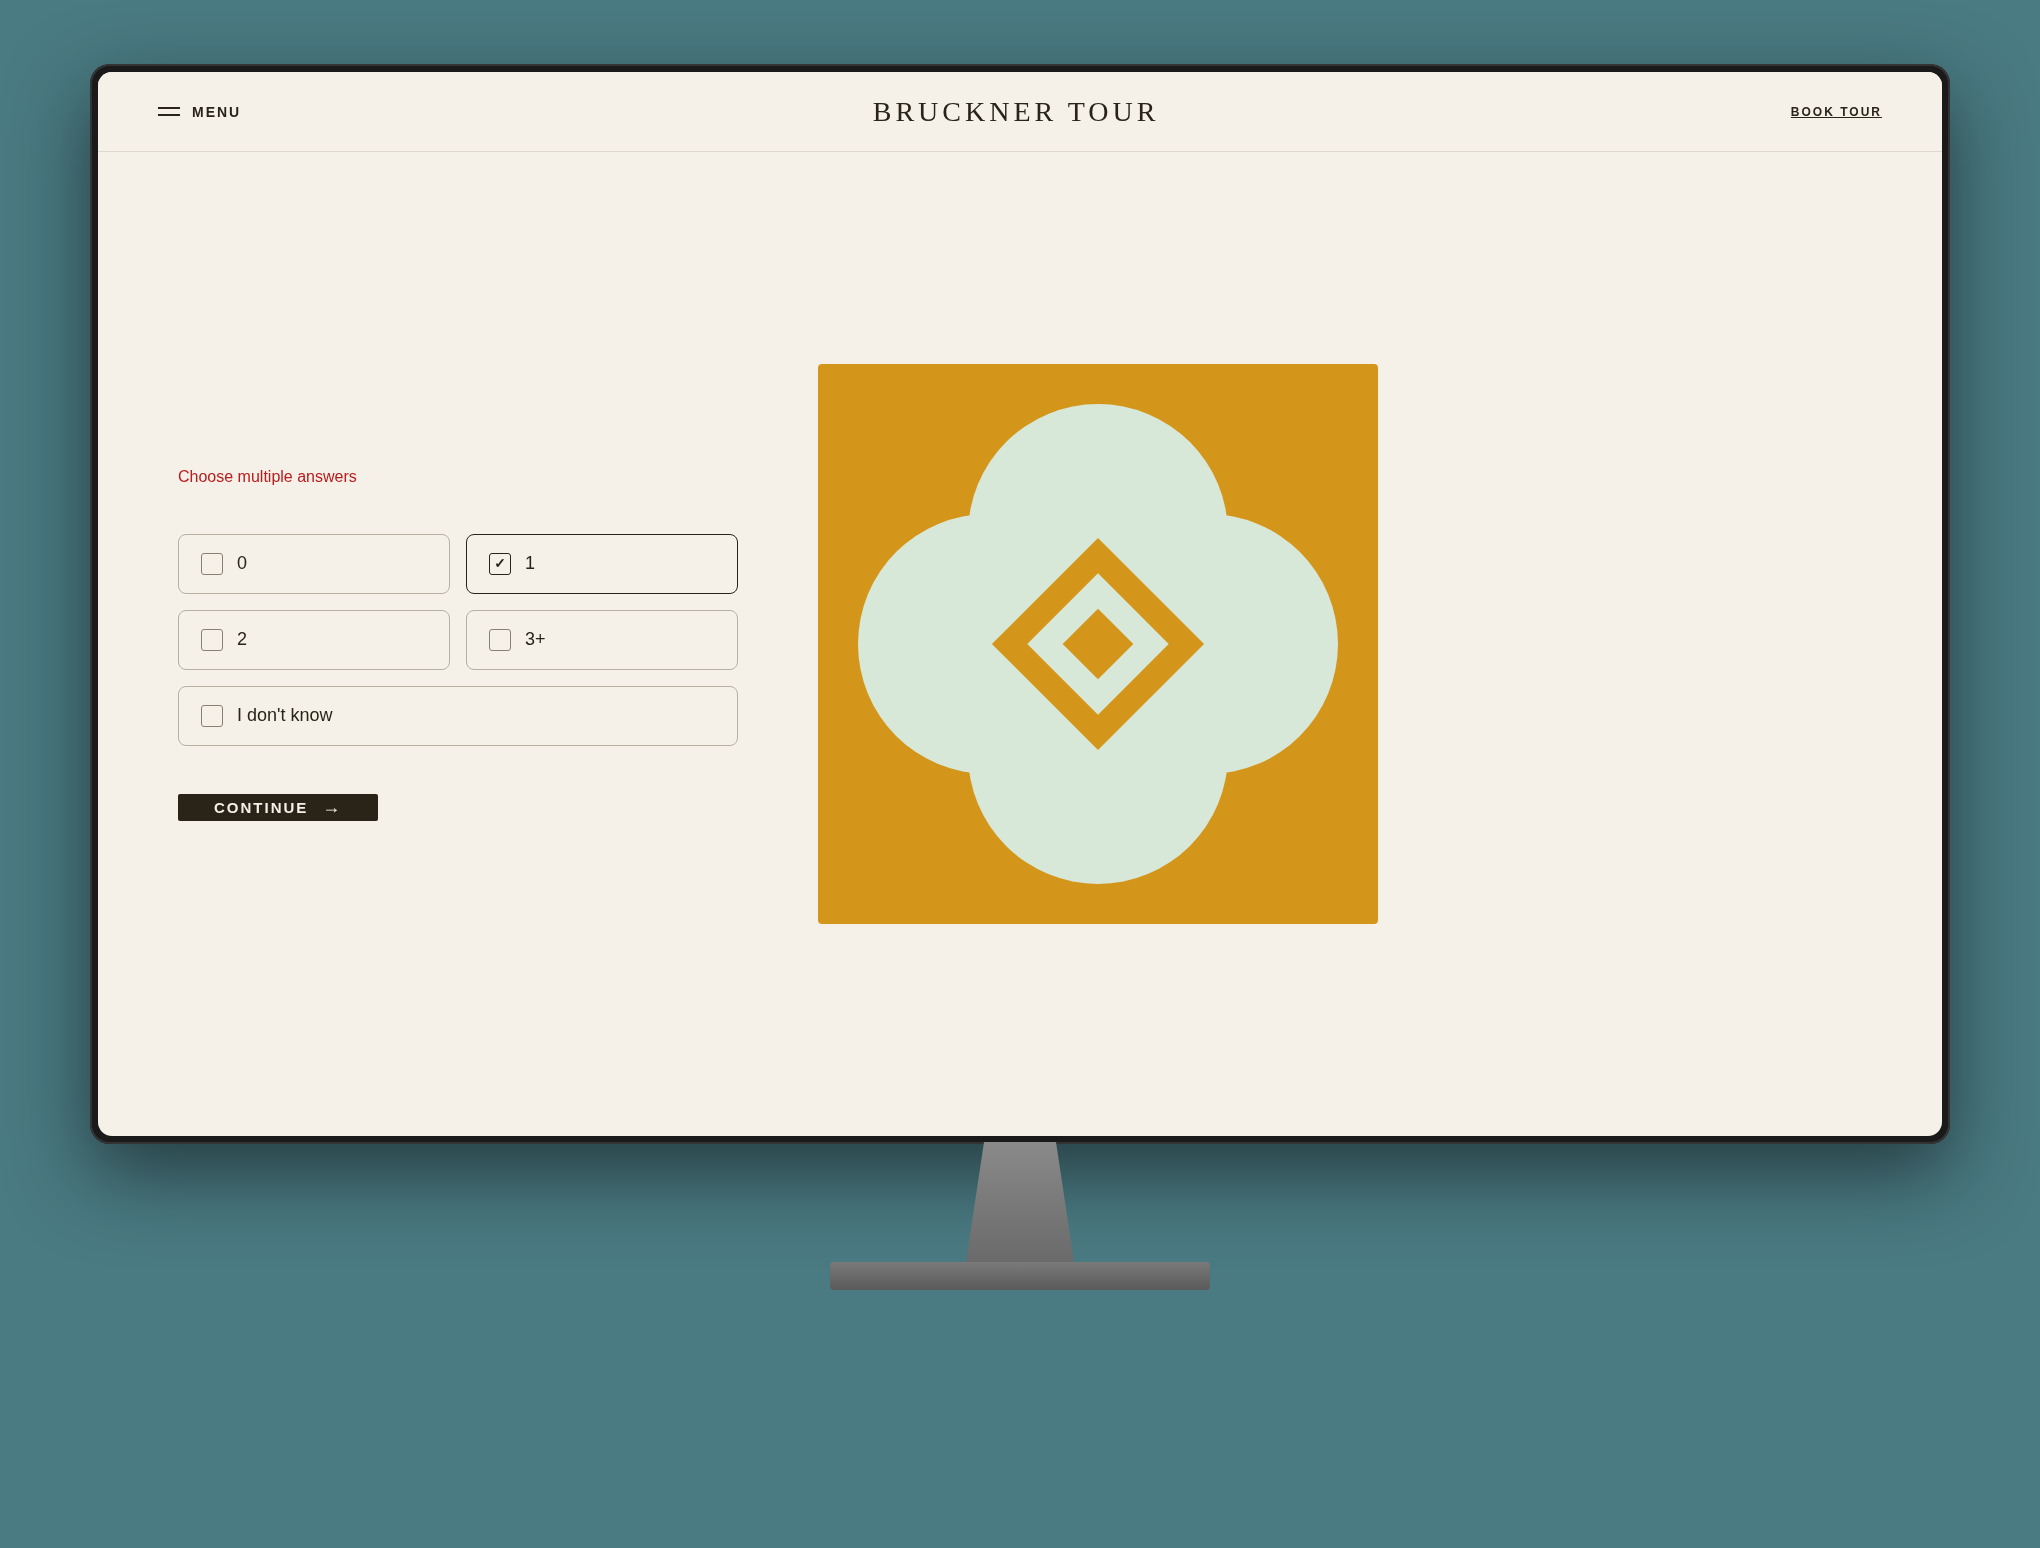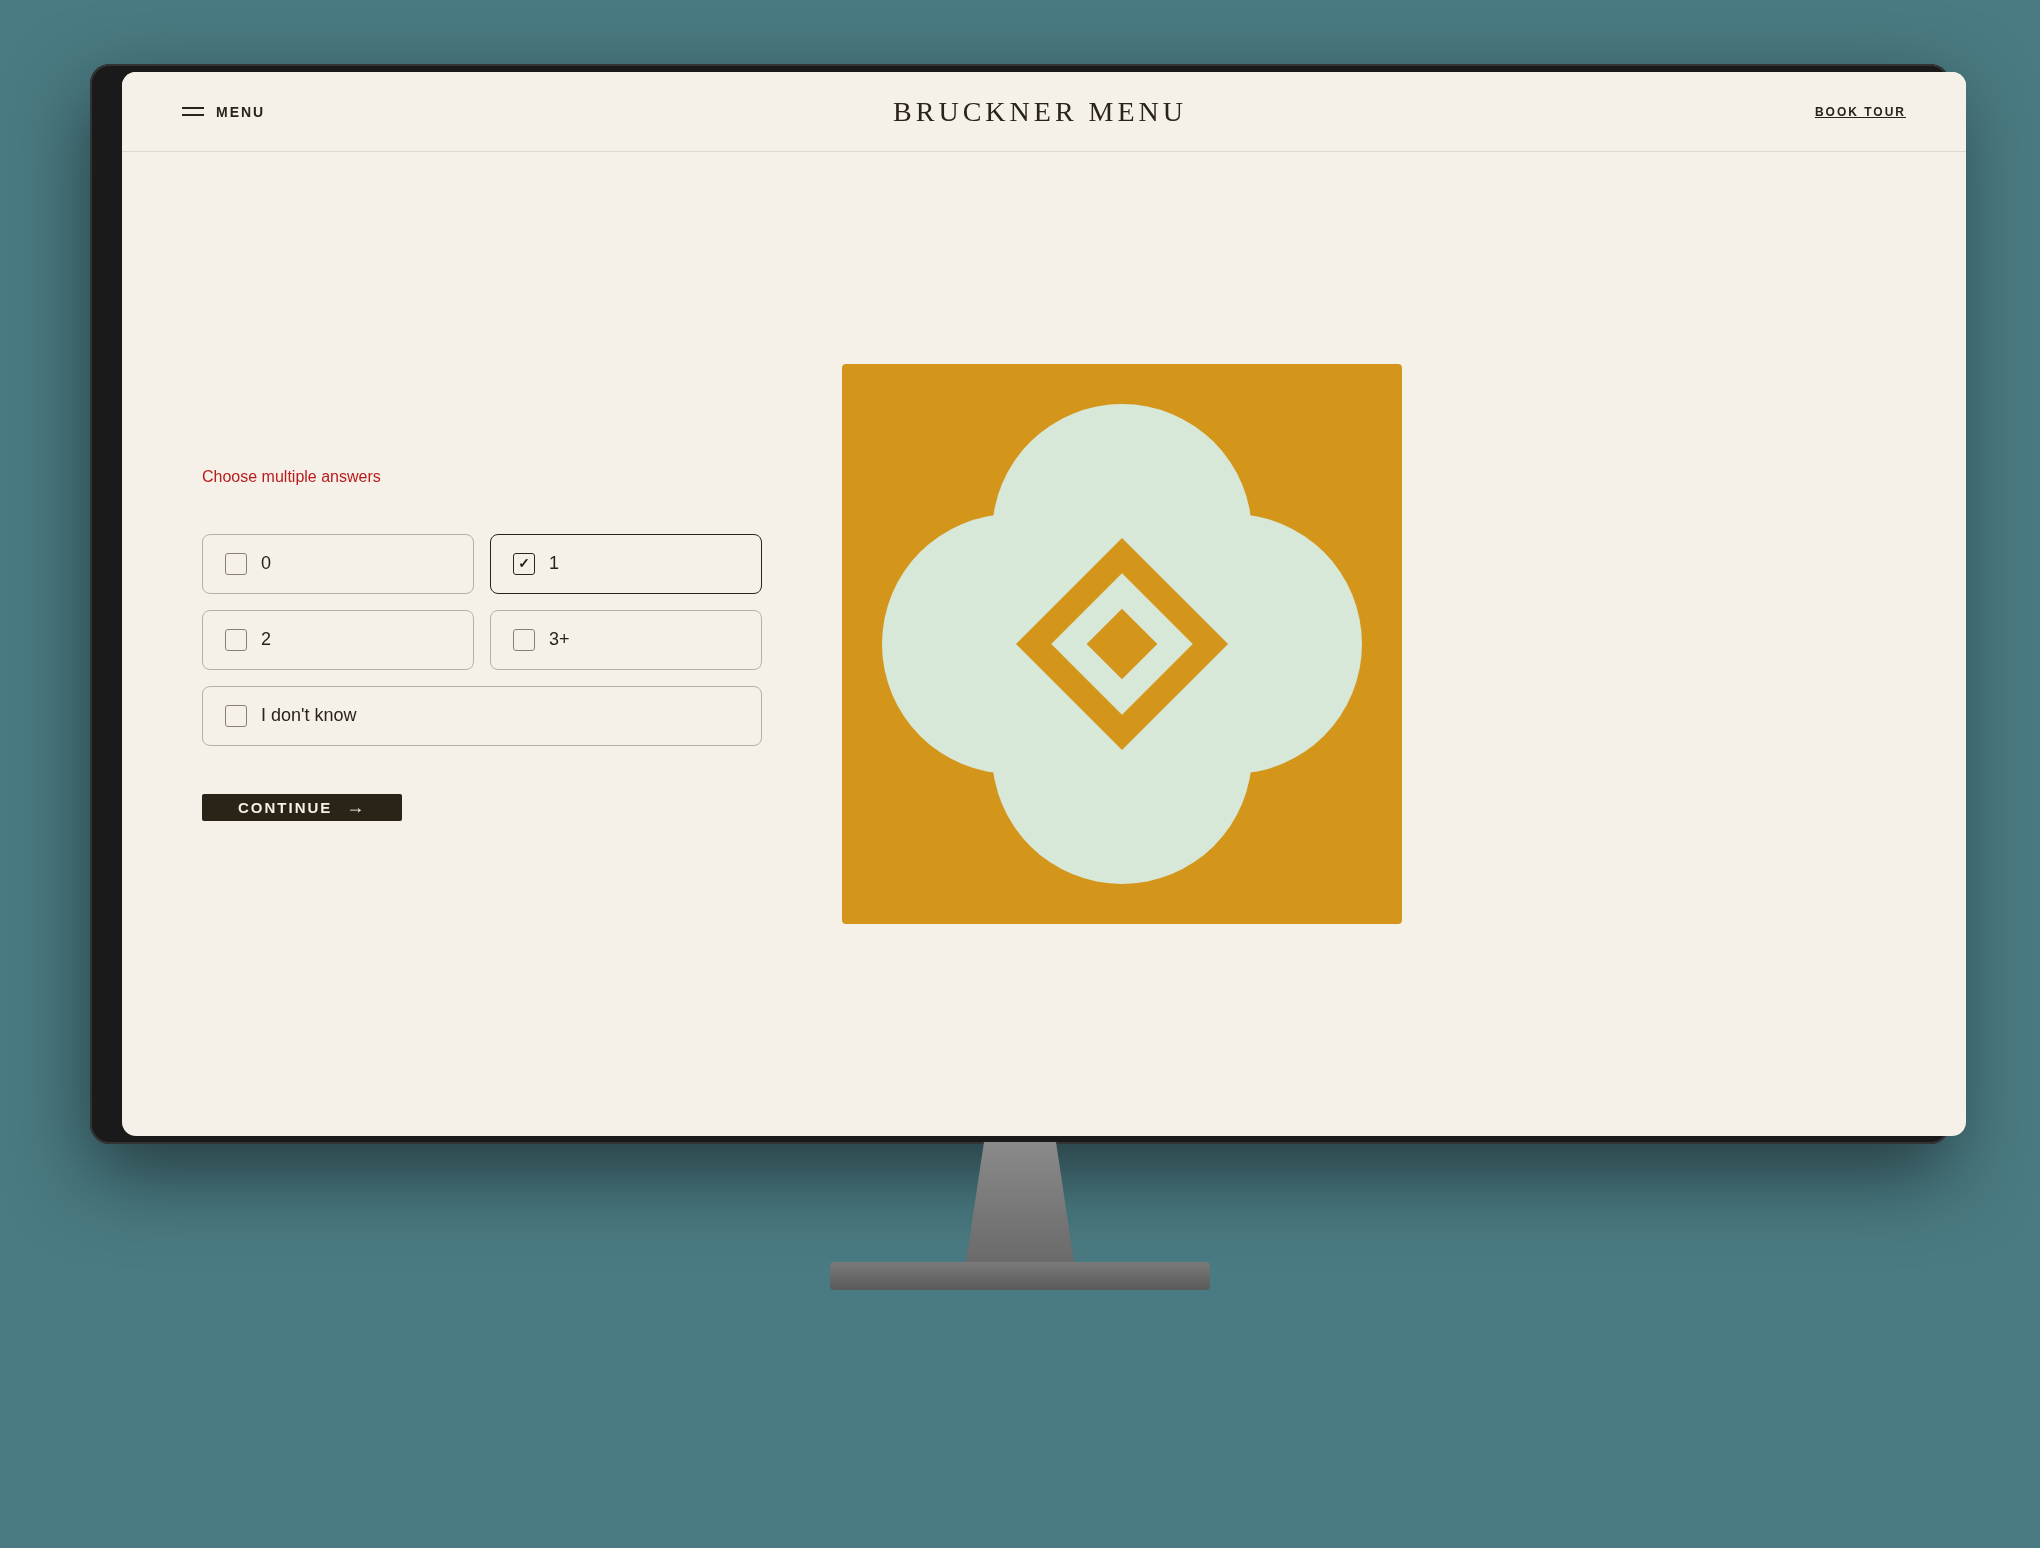--- a/index.html
+++ b/index.html
@@ -34,21 +34,20 @@
     }
 
     .screen-inner {
       width: 100%;
       height: 100%;
       background: #f5f0e8;
       border-radius: 14px;
       overflow: hidden;
       display: flex;
       flex-direction: column;
-      margin-left: 24px;
     }
 
     
     .nav {
       width: 100%;
       background: #f5f0e8;
       border-bottom: 1px solid #e0d8cc;
       padding: 0 60px;
       height: 80px;
       display: flex;
@@ -256,21 +255,21 @@
 
       <nav class="nav">
         <div class="nav-menu">
           <div class="hamburger-icon">
             <span></span>
             <span></span>
           </div>
           <span class="nav-menu-label">MENU</span>
         </div>
 
-        <div class="nav-brand">BRUCKNER MENU</div>
+        <div class="nav-brand">BRUCKNER TOUR</div>
 
         <a class="nav-book-tour">BOOK TOUR</a>
       </nav>
 
       <div class="main-content">
 
         <div class="left-panel">
           <p class="question-subtitle">Choose multiple answers</p>
 
           

